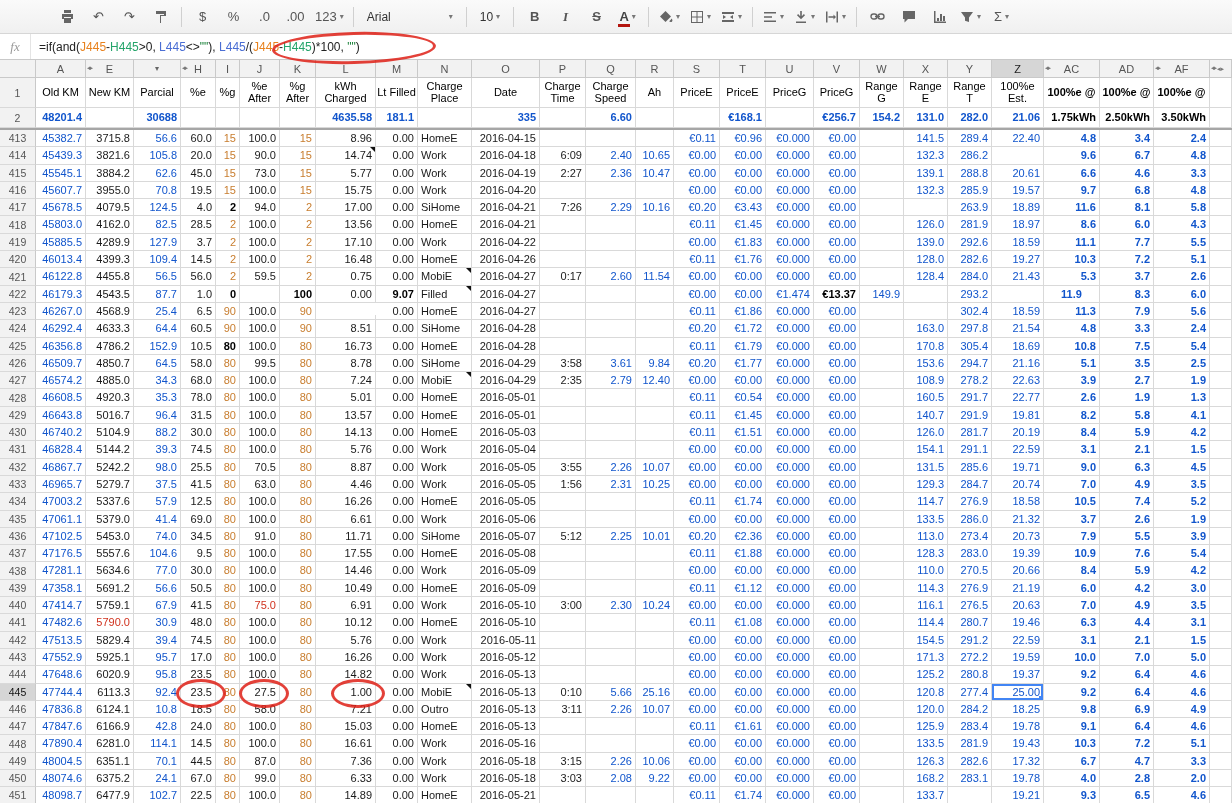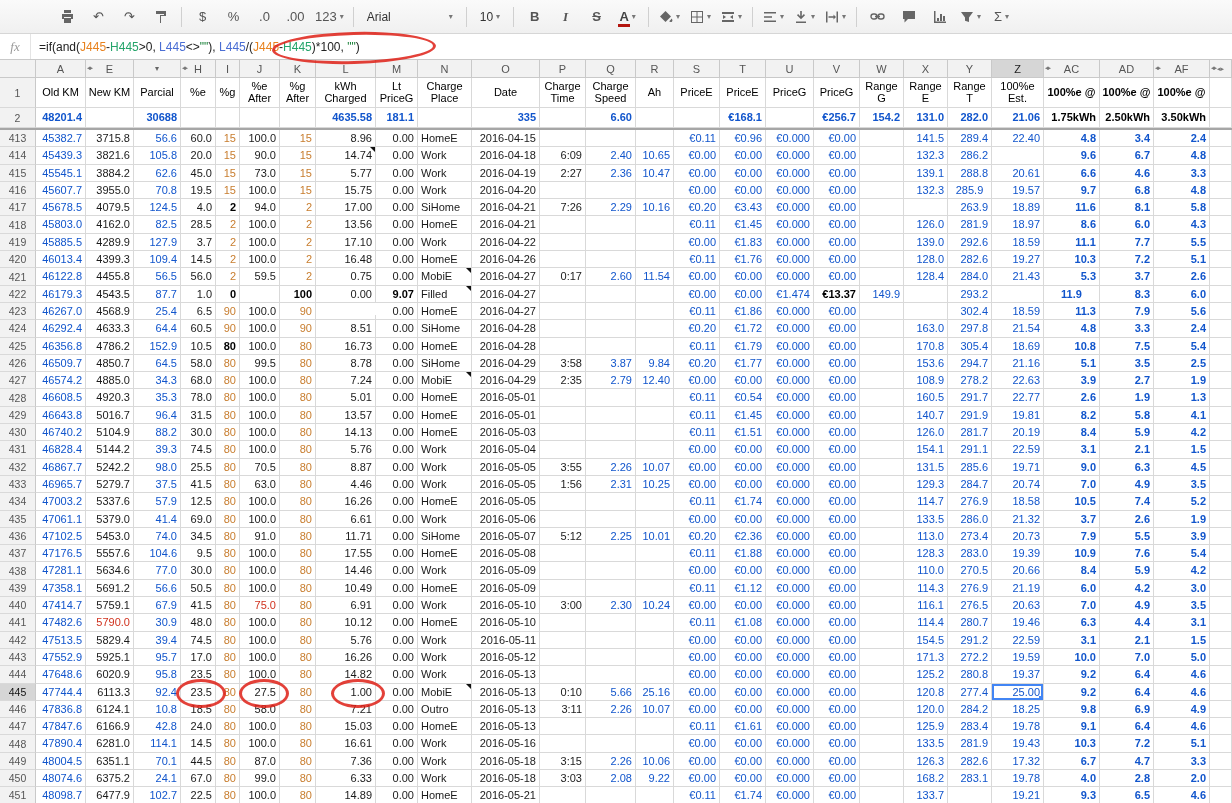--- a/index.html
+++ b/index.html
@@ -306,21 +306,21 @@
       <div class="row row-label">
         <div class="rnum">1</div>
         <div class="cell hlabel" style="width: 50px;">Old KM</div>
         <div class="cell hlabel" style="width: 48px;">New KM</div>
         <div class="cell hlabel" style="width: 47px;">Parcial</div>
         <div class="cell hlabel" style="width: 35px;">%e</div>
         <div class="cell hlabel" style="width: 24px;">%g</div>
         <div class="cell hlabel" style="width: 40px;">%e After</div>
         <div class="cell hlabel" style="width: 36px;">%g After</div>
         <div class="cell hlabel" style="width: 60px;">kWh Charged</div>
-        <div class="cell hlabel" style="width: 42px;">Lt PriceG</div>
+        <div class="cell hlabel" style="width: 42px;">Lt Filled</div>
         <div class="cell hlabel" style="width: 54px;">Charge Place</div>
         <div class="cell hlabel" style="width: 68px;">Date</div>
         <div class="cell hlabel" style="width: 46px;">Charge Time</div>
         <div class="cell hlabel" style="width: 50px;">Charge Speed</div>
         <div class="cell hlabel" style="width: 38px;">Ah</div>
         <div class="cell hlabel" style="width: 46px;">PriceE</div>
         <div class="cell hlabel" style="width: 46px;">PriceE</div>
         <div class="cell hlabel" style="width: 48px;">PriceG</div>
         <div class="cell hlabel" style="width: 46px;">PriceG</div>
         <div class="cell hlabel" style="width: 44px;">Range G</div>
@@ -463,21 +463,21 @@
         <div class="cell dark" style="width: 68px;">2016-04-20</div>
         <div class="cell dark" style="width: 46px;"></div>
         <div class="cell blue" style="width: 50px;"></div>
         <div class="cell blue" style="width: 38px;"></div>
         <div class="cell blue" style="width: 46px;">€0.00</div>
         <div class="cell blue" style="width: 46px;">€0.00</div>
         <div class="cell blue" style="width: 48px;">€0.000</div>
         <div class="cell blue" style="width: 46px;">€0.00</div>
         <div class="cell blue" style="width: 44px;"></div>
         <div class="cell blue" style="width: 44px;">132.3</div>
-        <div class="cell blue" style="width: 44px; text-align: center;">285.9</div>
+        <div class="cell blue" style="width: 44px;">285.9</div>
         <div class="cell blue" style="width: 52px;">19.57</div>
         <div class="cell blue-bold" style="width: 56px;">9.7</div>
         <div class="cell blue-bold" style="width: 54px;">6.8</div>
         <div class="cell blue-bold" style="width: 56px;">4.8</div>
         <div class="cell stubcell" style="width: 22px;"></div>
       </div>
       <div class="row row-data">
         <div class="rnum">417</div>
         <div class="cell blue" style="width: 50px;">45678.5</div>
         <div class="cell dark" style="width: 48px;">4079.5</div>
@@ -745,21 +745,21 @@
         <div class="cell blue" style="width: 47px;">64.5</div>
         <div class="cell dark" style="width: 35px;">58.0</div>
         <div class="cell orange" style="width: 24px;">80</div>
         <div class="cell dark" style="width: 40px;">99.5</div>
         <div class="cell orange" style="width: 36px;">80</div>
         <div class="cell dark" style="width: 60px;">8.78</div>
         <div class="cell dark" style="width: 42px;">0.00</div>
         <div class="cell dark left" style="width: 54px;">SiHome</div>
         <div class="cell dark" style="width: 68px;">2016-04-29</div>
         <div class="cell dark" style="width: 46px;">3:58</div>
-        <div class="cell blue" style="width: 50px;">3.87</div>
+        <div class="cell blue" style="width: 50px;">3.61</div>
         <div class="cell blue" style="width: 38px;">9.84</div>
         <div class="cell blue" style="width: 46px;">€0.20</div>
         <div class="cell blue" style="width: 46px;">€1.77</div>
         <div class="cell blue" style="width: 48px;">€0.000</div>
         <div class="cell blue" style="width: 46px;">€0.00</div>
         <div class="cell blue" style="width: 44px;"></div>
         <div class="cell blue" style="width: 44px;">153.6</div>
         <div class="cell blue" style="width: 44px;">294.7</div>
         <div class="cell blue" style="width: 52px;">21.16</div>
         <div class="cell blue-bold" style="width: 56px;">5.1</div>

